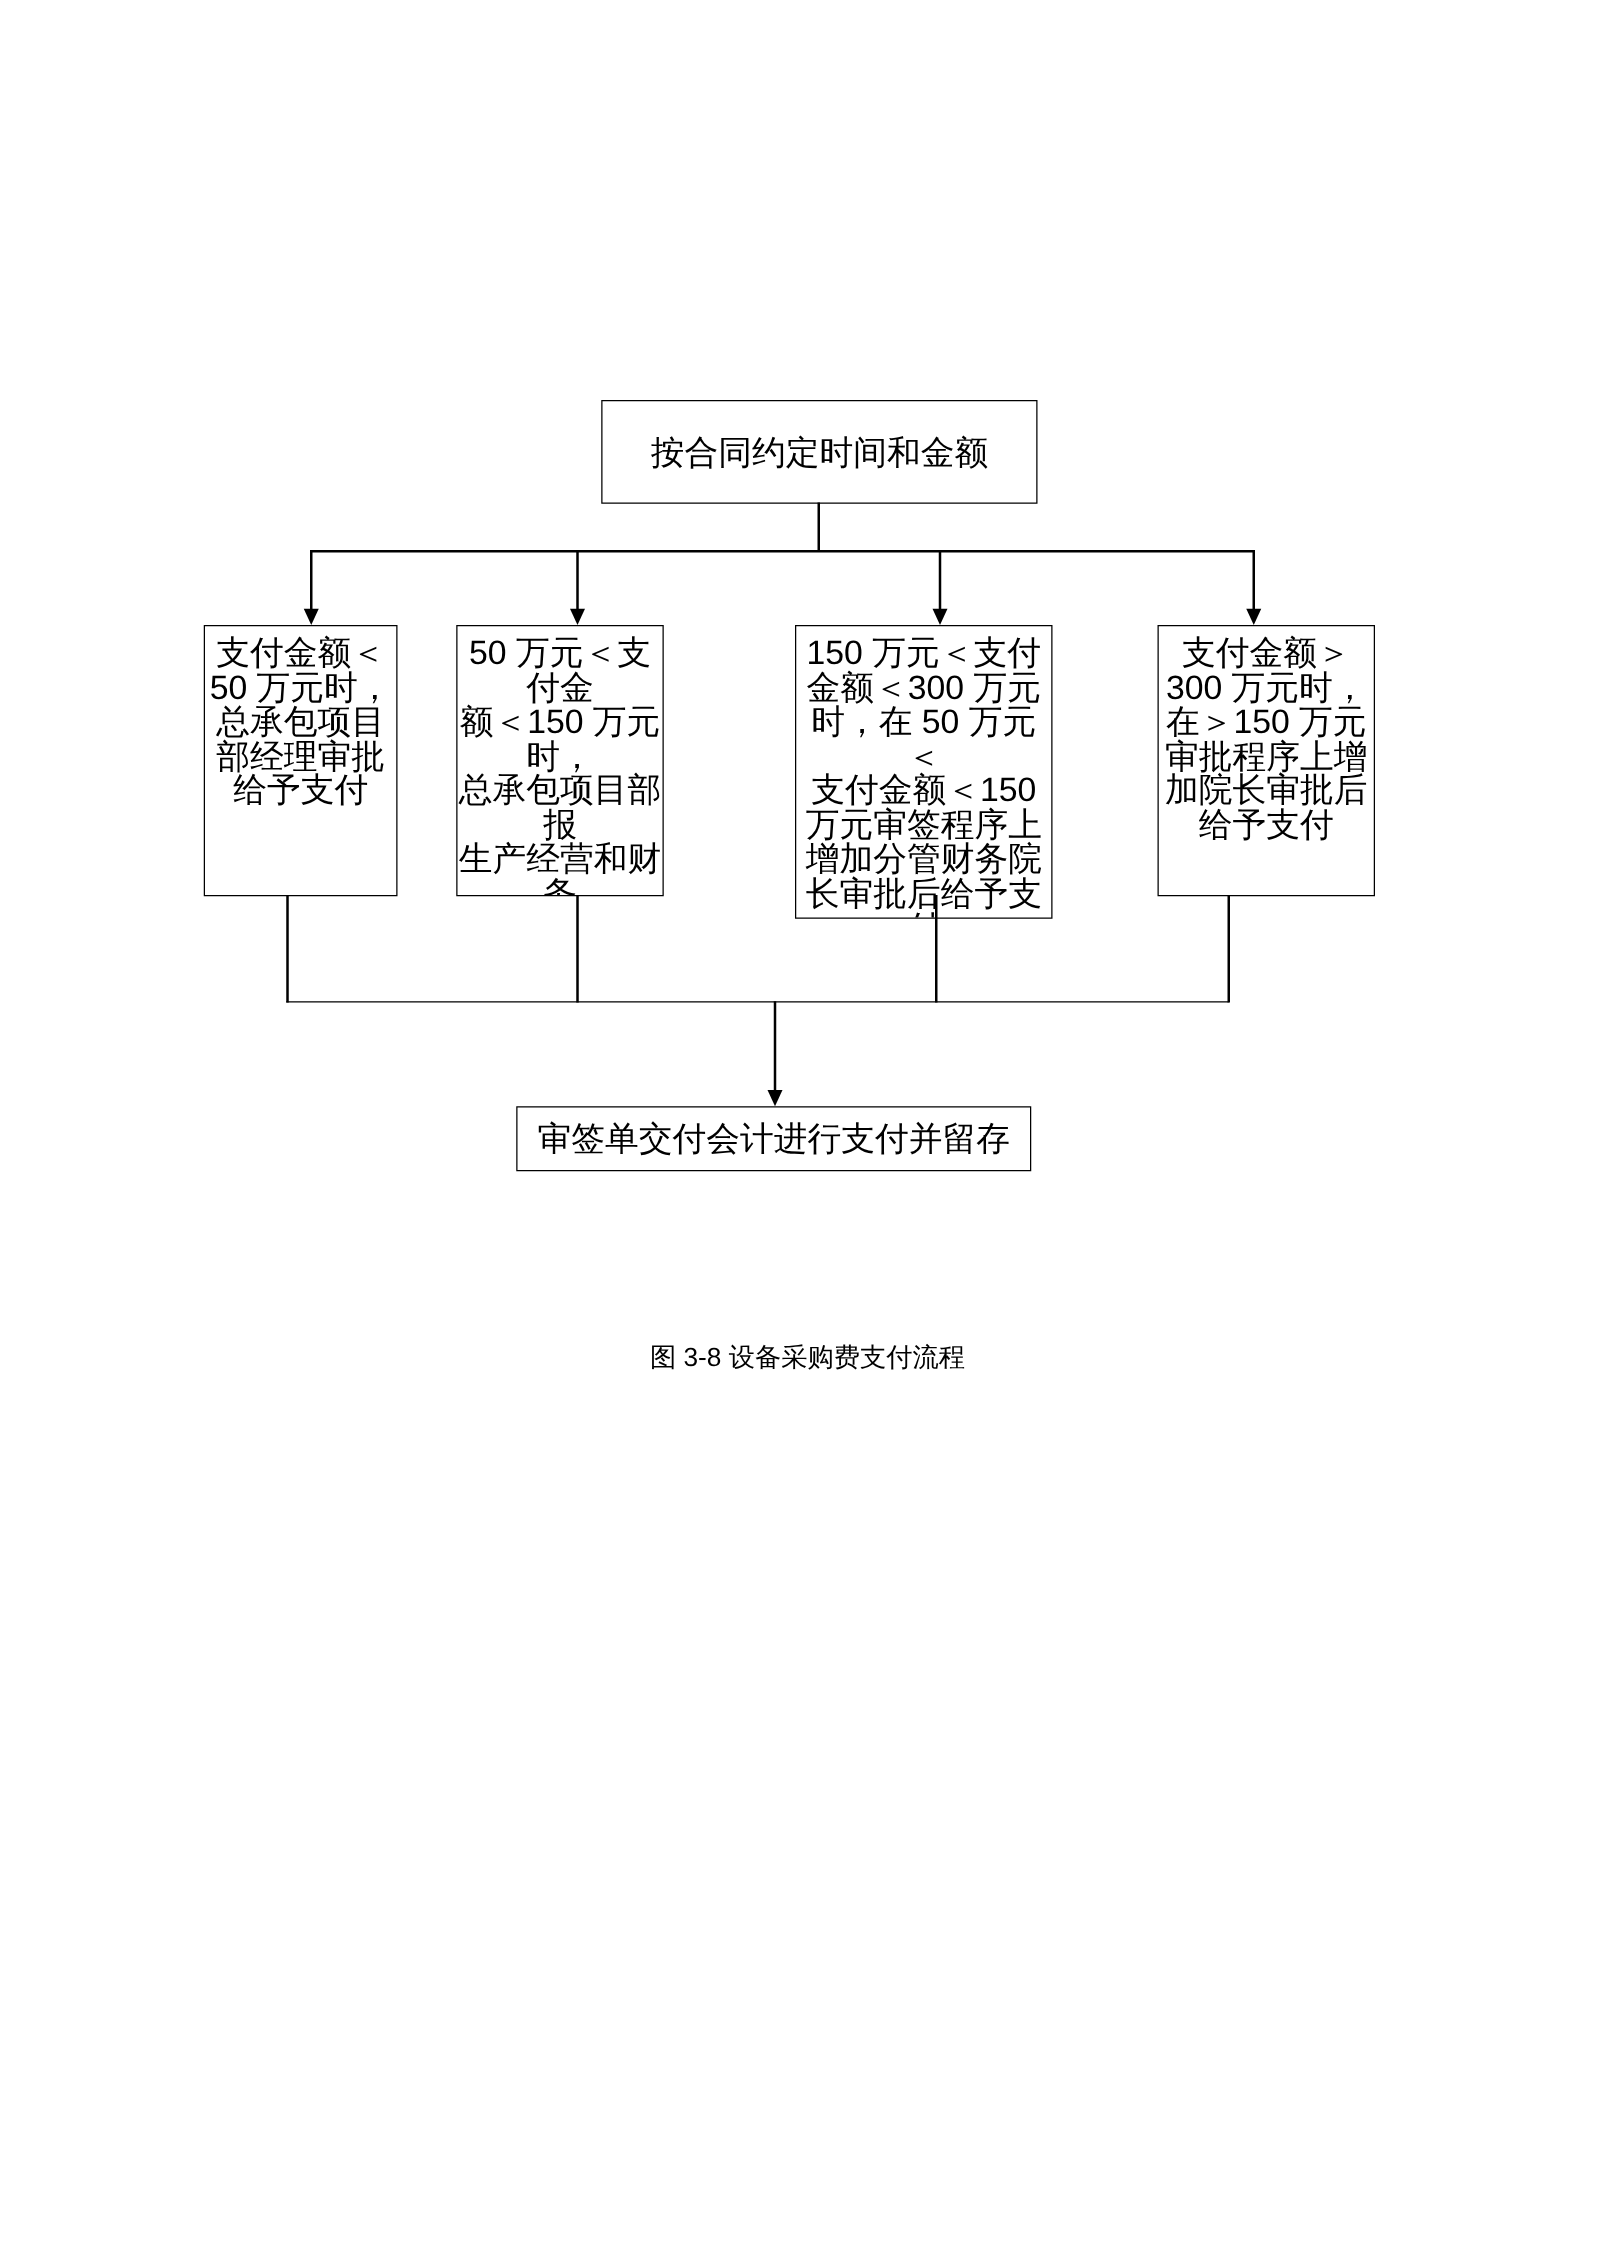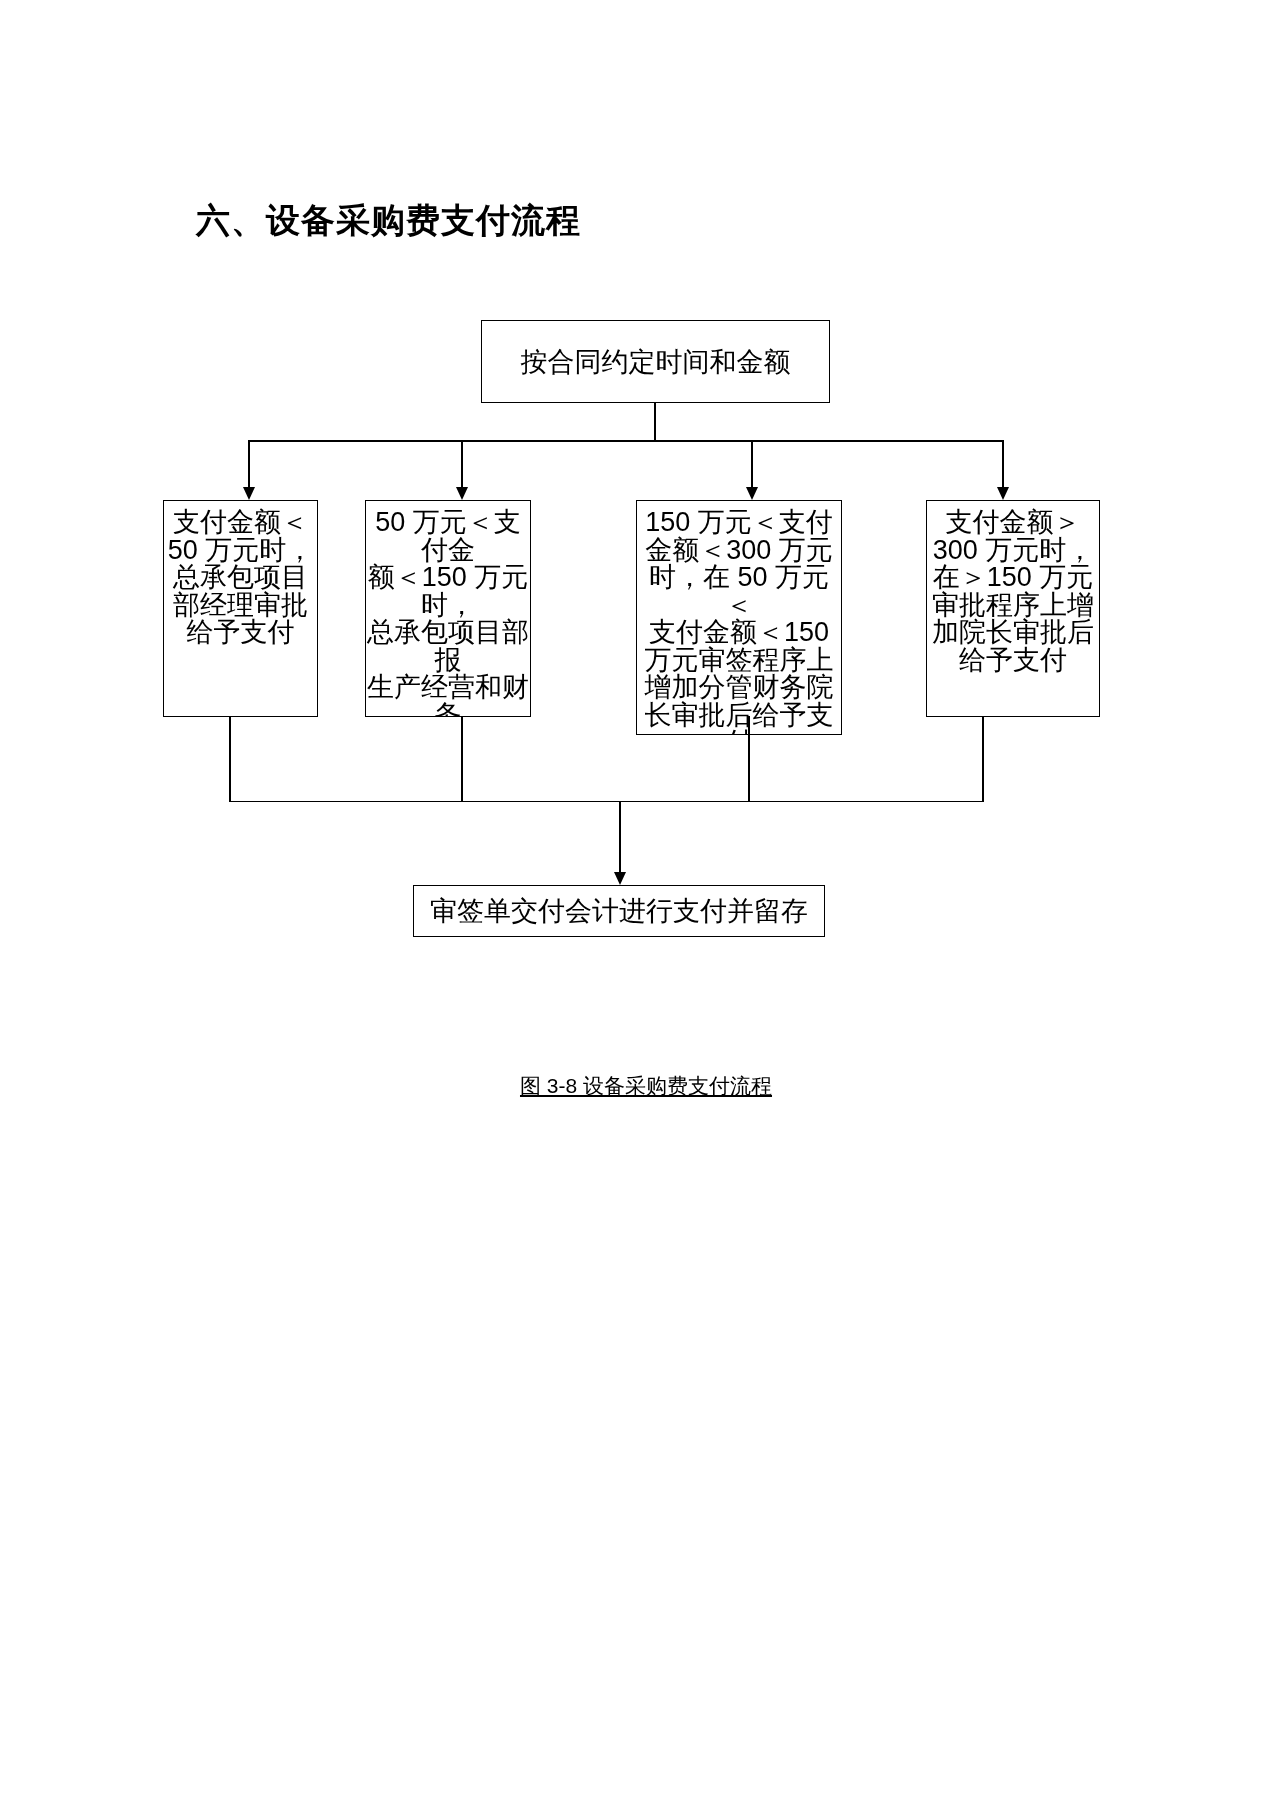--- a/index.html
+++ b/index.html
@@ -56,29 +56,27 @@
     border-top: 13px solid #000000;
   }
   .figure-caption {
     position: absolute;
     left: 346px;
     top: 1072px;
     width: 600px;
     text-align: center;
     font-size: 21px;
     white-space: nowrap;
-    text-decoration: underline;
   }
 </style>
 </head>
 <body>
 
 <div class="page">
 
-  <div class="section-title">六、设备采购费支付流程</div>
 
   <div class="flow-box single" style="left:481px; top:320px; width:349px; height:83px;">
     <span>按合同约定时间和金额</span>
   </div>
 
   <div class="line vline" style="left:654px; top:402px; height:39px;"></div>
 
   <div class="line hline" style="left:248px; top:440px; width:756px;"></div>
 
   <div class="line shaft" style="left:248px; top:440px; height:48px;"></div>

